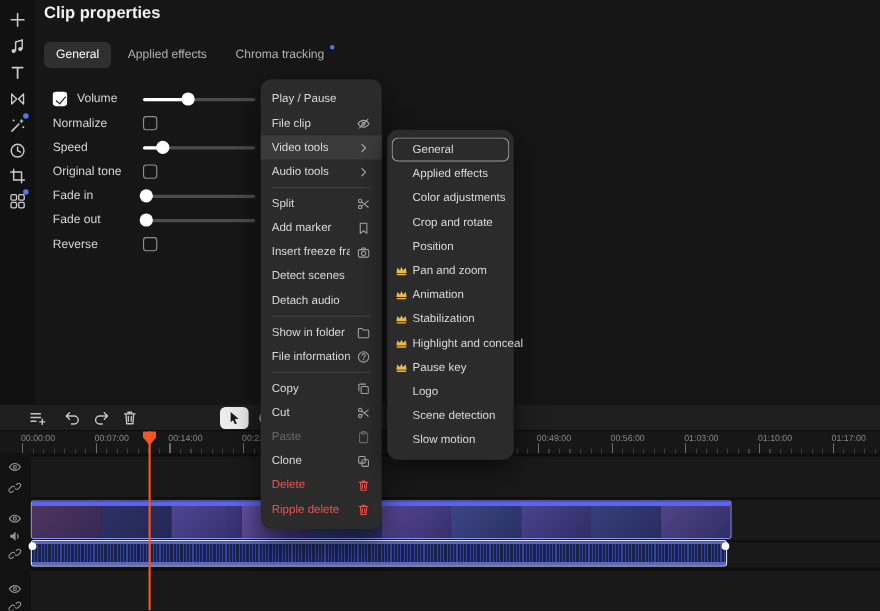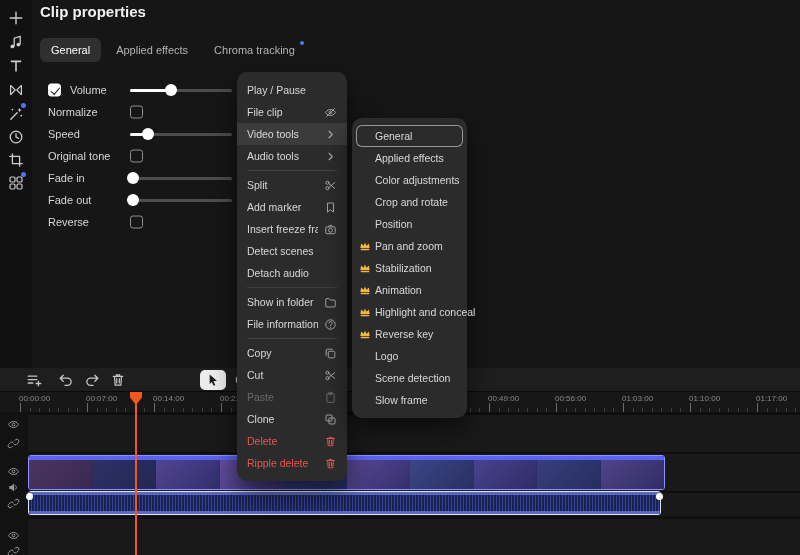--- a/index.html
+++ b/index.html
@@ -595,48 +595,48 @@
         </svg>
       </span>
       <span class="label">Pan and zoom</span>
     </div>
   <div class="sub-item">
       <span class="crown">
         <svg>
           <use href="#i-crown"></use>
         </svg>
       </span>
+      <span class="label">Animation</span>
+    </div>
+  <div class="sub-item">
+      <span class="crown">
+        <svg>
+          <use href="#i-crown"></use>
+        </svg>
+      </span>
       <span class="label">Stabilization</span>
     </div>
   <div class="sub-item">
       <span class="crown">
         <svg>
           <use href="#i-crown"></use>
         </svg>
       </span>
-      <span class="label">Animation</span>
+      <span class="label">Highlight and conceal</span>
     </div>
   <div class="sub-item">
       <span class="crown">
         <svg>
           <use href="#i-crown"></use>
         </svg>
       </span>
-      <span class="label">Highlight and conceal</span>
-    </div>
-  <div class="sub-item">
-      <span class="crown">
-        <svg>
-          <use href="#i-crown"></use>
-        </svg>
-      </span>
-      <span class="label">Reverse key</span>
+      <span class="label">Pause key</span>
     </div>
   <div class="sub-item">
       <span class="label">Logo</span>
     </div>
   <div class="sub-item">
       <span class="label">Scene detection</span>
     </div>
   <div class="sub-item">
-      <span class="label">Slow frame</span>
+      <span class="label">Slow motion</span>
     </div>
 </div>
 
 </body></html>

